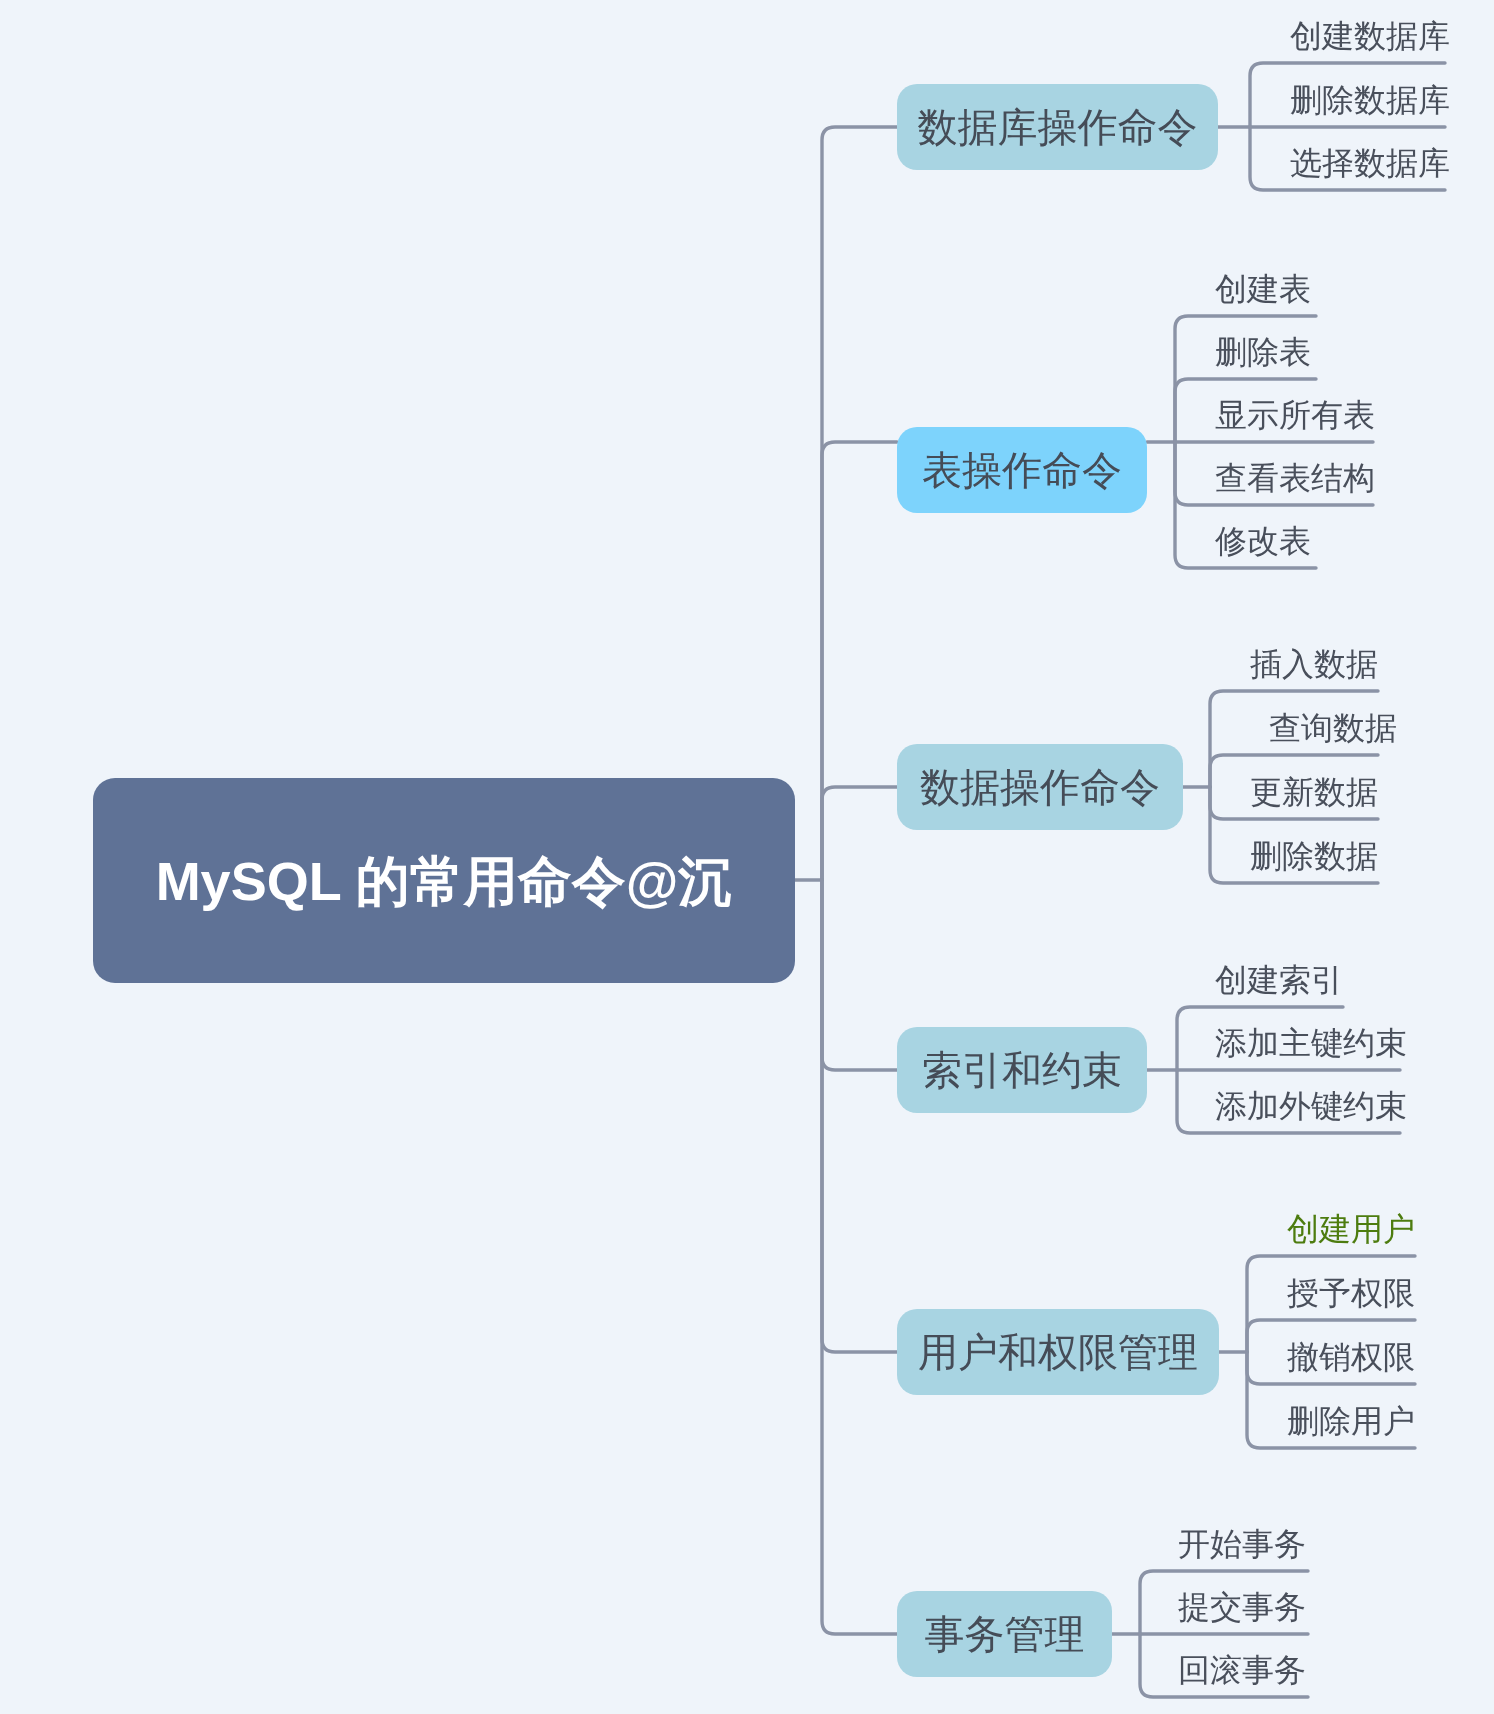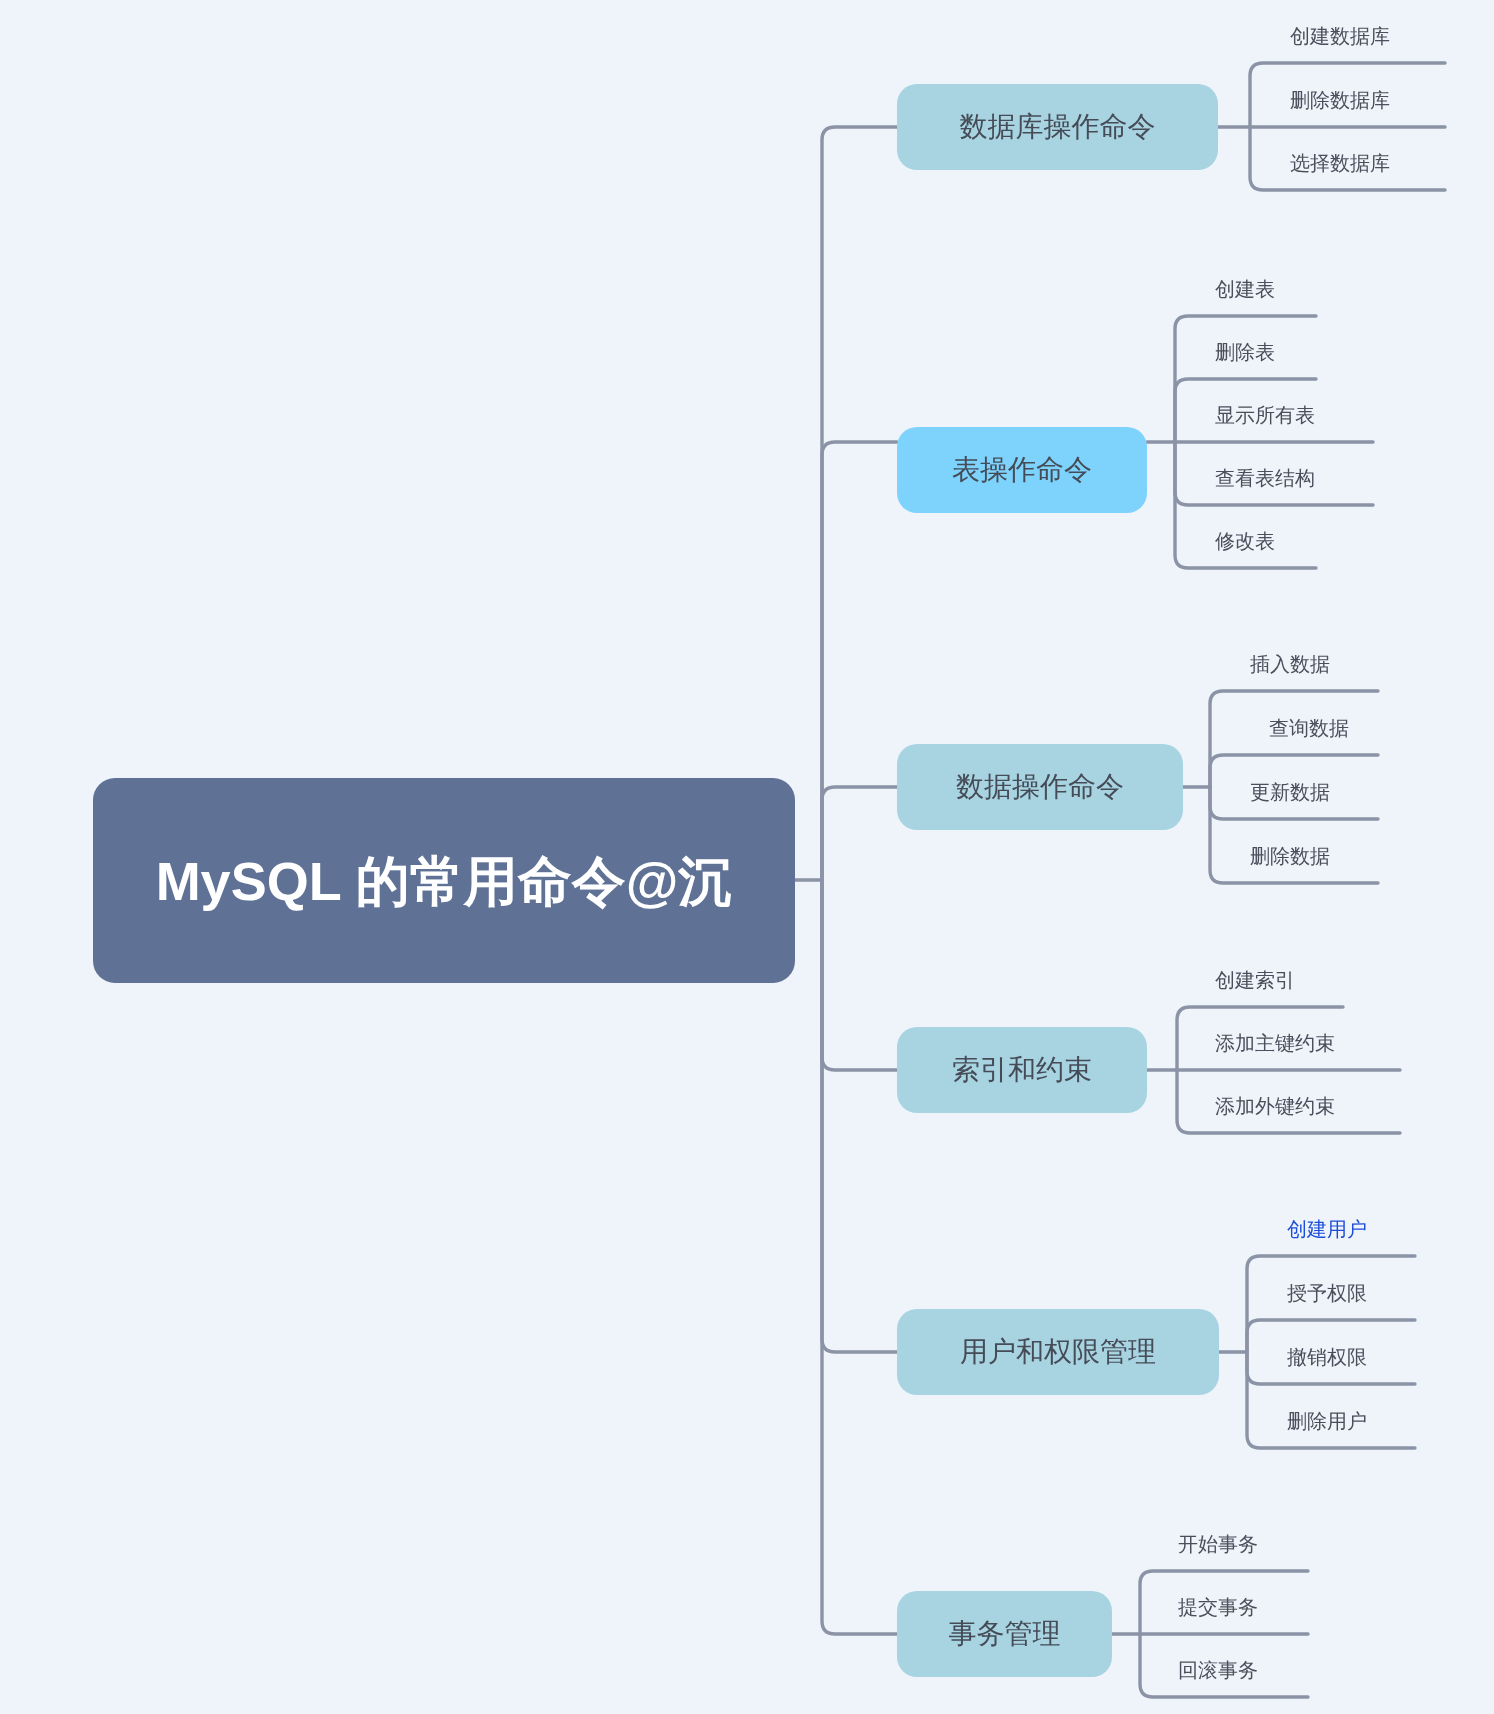--- a/index.html
+++ b/index.html
@@ -30,27 +30,27 @@
     border-radius: 22px;
     text-align: center;
     white-space: nowrap;
   }
   .branch-node {
     position: absolute;
     display: flex;
     justify-content: center;
     align-items: center;
     height: 86px;
-    font-size: 28px;
+    font-size: 40px;
     border-radius: 20px;
     white-space: nowrap;
   }
   .leaf-label {
     position: absolute;
-    font-size: 20px;
+    font-size: 32px;
     line-height: 40px;
     white-space: nowrap;
   }
 </style>
 </head>
 <body style="background: rgb(239, 244, 250);">
 
 <div class="canvas" id="mindmap" style="width: 1494px; height: 1714px; background: rgb(239, 244, 250);">
   <svg id="links" width="1494" height="1714" viewBox="0 0 1494 1714">
       <path d="M 795 880 L 822 880" fill="none" stroke="#8b93a6" stroke-width="3.4" stroke-linecap="round"></path>
@@ -106,21 +106,21 @@
       <div class="branch-node" style="left: 897px; top: 744px; width: 286px; background: rgb(168, 212, 226); color: rgb(69, 76, 87);">数据操作命令</div>
       <div class="leaf-label" style="left: 1250px; top: 644px; color: rgb(73, 79, 91);">插入数据</div>
       <div class="leaf-label" style="left: 1250px; top: 708px; color: rgb(73, 79, 91); margin-left: 19px;">查询数据</div>
       <div class="leaf-label" style="left: 1250px; top: 772px; color: rgb(73, 79, 91);">更新数据</div>
       <div class="leaf-label" style="left: 1250px; top: 836px; color: rgb(73, 79, 91);">删除数据</div>
       <div class="branch-node" style="left: 897px; top: 1027px; width: 250px; background: rgb(168, 212, 226); color: rgb(69, 76, 87);">索引和约束</div>
       <div class="leaf-label" style="left: 1215px; top: 960px; color: rgb(73, 79, 91);">创建索引</div>
       <div class="leaf-label" style="left: 1215px; top: 1023px; color: rgb(73, 79, 91);">添加主键约束</div>
       <div class="leaf-label" style="left: 1215px; top: 1086px; color: rgb(73, 79, 91);">添加外键约束</div>
       <div class="branch-node" style="left: 897px; top: 1309px; width: 322px; background: rgb(168, 212, 226); color: rgb(69, 76, 87);">用户和权限管理</div>
-      <div class="leaf-label" style="left: 1287px; top: 1209px; color: #1d4ed8; font-family: Liberation Serif, serif;">创建用户</div>
+      <div class="leaf-label" style="left: 1287px; top: 1209px; color: #4d7c0f; font-family: Liberation Serif, serif;">创建用户</div>
       <div class="leaf-label" style="left: 1287px; top: 1273px; color: rgb(73, 79, 91);">授予权限</div>
       <div class="leaf-label" style="left: 1287px; top: 1337px; color: rgb(73, 79, 91);">撤销权限</div>
       <div class="leaf-label" style="left: 1287px; top: 1401px; color: rgb(73, 79, 91);">删除用户</div>
       <div class="branch-node" style="left: 897px; top: 1591px; width: 215px; background: rgb(168, 212, 226); color: rgb(69, 76, 87);">事务管理</div>
       <div class="leaf-label" style="left: 1178px; top: 1524px; color: rgb(73, 79, 91);">开始事务</div>
       <div class="leaf-label" style="left: 1178px; top: 1587px; color: rgb(73, 79, 91);">提交事务</div>
       <div class="leaf-label" style="left: 1178px; top: 1650px; color: rgb(73, 79, 91);">回滚事务</div>
     </div>
 </div>
 

